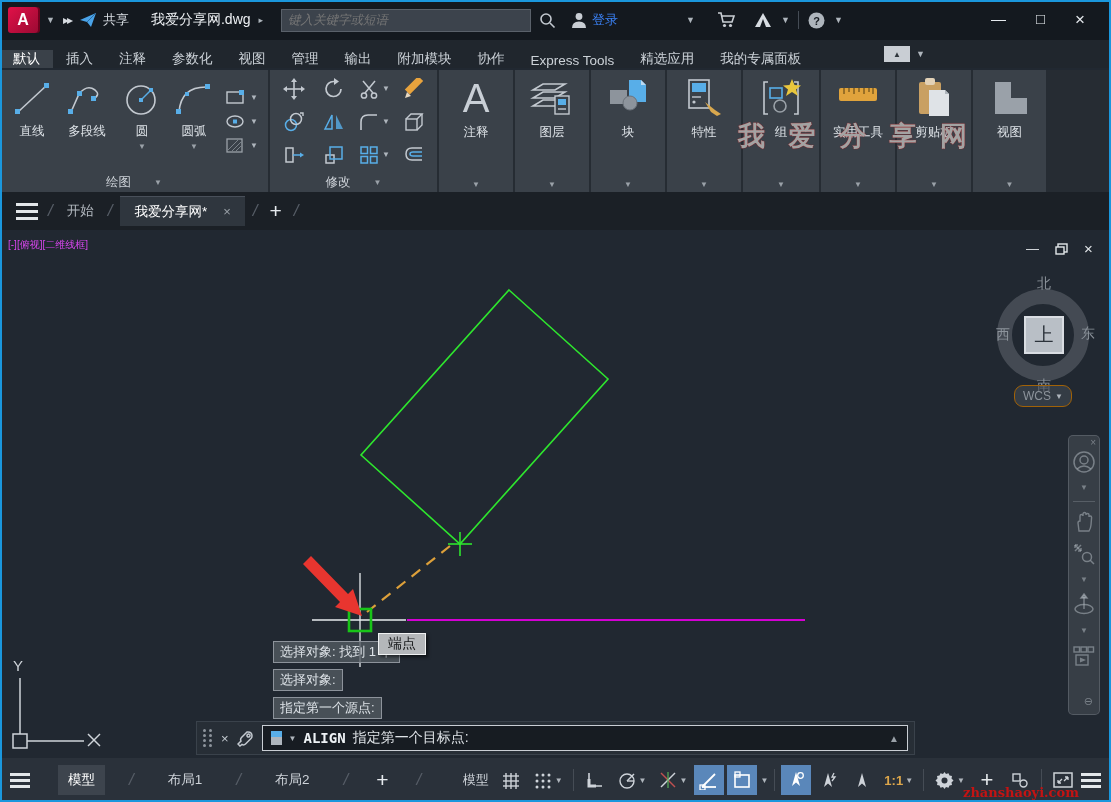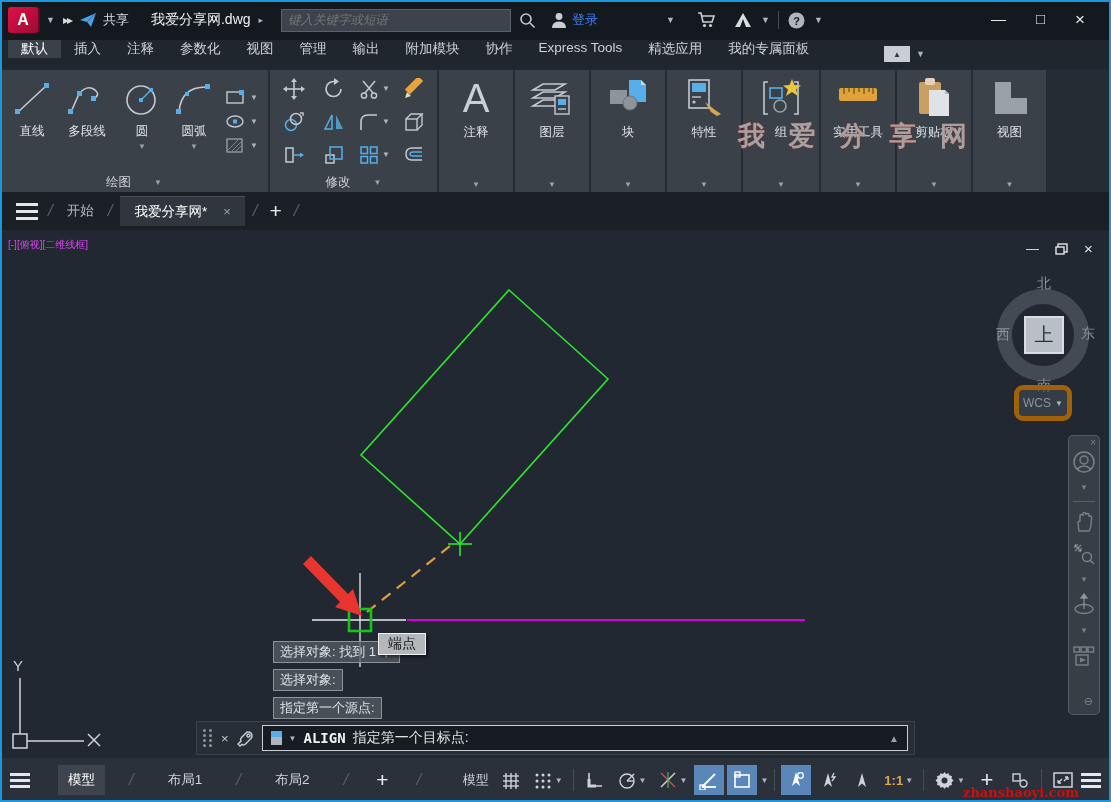--- a/index.html
+++ b/index.html
@@ -8,30 +8,30 @@
   svg{display:block}
   .winborder{position:absolute;inset:0;border:2px solid #1a97dd;pointer-events:none;z-index:120}
 
   
   .titlebar{position:absolute;left:0;top:0;width:1111px;height:40px;background:#14191f;display:flex;align-items:center;padding:0 8px;gap:8px}
   .alogo{width:30px;height:26px;background:linear-gradient(135deg,#e11148,#9b0a33);border-radius:3px;color:#fff;font-weight:bold;font-size:16px;display:flex;align-items:center;justify-content:center;box-shadow:2px 0 0 #70001e}
   .tb-dd{color:#aeb5bc;font-size:9px}
   .chev{color:#d7dce1;font-size:12px;letter-spacing:-2px}
   .share{display:flex;align-items:center;gap:6px;color:#d7dce1}
   .fname{color:#eef1f4;font-size:14px;margin-left:14px}
-  .searchbox{margin-left:10px;width:230px;height:23px;background:#3c434c;border:1px solid #5a616a;display:flex;align-items:center;padding:0 6px}
+  .searchbox{margin-left:10px;width:250px;height:23px;background:#3c434c;border:1px solid #5a616a;display:flex;align-items:center;padding:0 6px}
   .searchbox input{flex:1;background:transparent;border:0;outline:none;color:#b9bfc7;font-style:italic;font-size:12.5px;font-family:inherit}
   .tbtxt{color:#3b82f6}
   .tbi{display:flex;align-items:center;gap:4px}
   .vsep{width:1px;height:18px;background:#454c55}
   .winbtns{margin-left:auto;display:flex;gap:30px;color:#e6eaee;font-size:15px;padding-right:18px}
   .winbtns span{cursor:default}
 
   
-  .rtabs{position:absolute;left:0;top:40px;width:1111px;height:28px;background:#20262d;display:flex;align-items:flex-start;padding-left:8px;font-size:13.5px}
+  .rtabs{position:absolute;left:0;top:40px;width:1111px;height:28px;background:#20262d;display:flex;align-items:flex-end;padding-left:0;font-size:13.5px}
   .rtab{display:flex;align-items:center;padding:0 13px;color:#ccd2d8}
   .rtab.active{background:#3a4149;color:#fff}
   .rib-collapse{position:absolute;left:884px;top:6px;display:flex;align-items:center;gap:6px}
   .rib-collapse .box{width:26px;height:16px;background:#c9ced4;display:flex;align-items:center;justify-content:center;color:#30363d;font-size:8px}
   .rib-collapse .dd{color:#aeb5bc;font-size:9px}
 
   
   .ribbon{position:absolute;left:0;top:70px;width:1111px;height:122px;background:#262c33;display:flex;gap:2px}
   .panel{background:#3a4149;height:122px;display:flex;flex-direction:column}
   .prow{flex:1;display:flex}
@@ -71,21 +71,21 @@
   .vpctrl{position:absolute;left:1026px;top:10px;display:flex;gap:16px;color:#e3e7ea;align-items:center}
   .chip{background:rgba(83,90,98,.8);border:1px solid #8d939b;color:#dde2e7;font-size:13px;padding:1px 6px;white-space:nowrap}
   .chips{position:absolute;left:273px;top:411px;display:flex;flex-direction:column;align-items:flex-start;gap:6px}
   .tip{position:absolute;left:378px;top:403px;background:#b4b7ba;border:1px solid #f0f2f3;color:#17191b;font-size:14px;padding:1px 9px;box-shadow:2px 2px 3px rgba(0,0,0,.55);z-index:20}
 
   
   .vcube{position:absolute;left:993px;top:45px;width:102px;height:120px}
   .ring{position:absolute;left:4px;top:14px;width:92px;height:92px;border-radius:50%;border:15px solid rgba(125,132,140,.38)}
   .cface{position:absolute;left:31px;top:41px;width:40px;height:38px;background:#b9bfc6;border:2px solid #d9dde2;color:#2c333b;font-size:19px;display:flex;align-items:center;justify-content:center}
   .cdir{position:absolute;color:#8c939b;font-size:14px}
-  .wcs{position:absolute;left:1014px;top:155px;width:58px;height:36px;border:5px solid #a16207;border-radius:9px;background:rgba(70,77,85,.55);color:#8c939b;font-size:12px;display:flex;align-items:center;justify-content:center;gap:4px}
+  .wcs{position:absolute;left:1014px;top:155px;width:58px;height:22px;border:1px solid #a16207;border-radius:9px;background:rgba(70,77,85,.55);color:#8c939b;font-size:12px;display:flex;align-items:center;justify-content:center;gap:4px}
 
   
   .navbar{position:absolute;left:1068px;top:205px;width:32px;height:280px;background:rgba(86,93,101,.42);border:1px solid rgba(140,147,155,.35);border-radius:5px;display:flex;flex-direction:column;align-items:center;padding:14px 0 6px;gap:9px;color:rgba(175,182,190,.55)}
   .navbar .nx{position:absolute;right:3px;top:1px;font-size:10px}
   .navbar .nd{font-size:8px}
   .navbar .ndiv{width:22px;height:1px;background:rgba(150,156,164,.35)}
   .navbar .nminus{margin-top:auto;font-size:11px;align-self:flex-end;padding-right:6px}
 
   
   .cmdbar{position:absolute;left:196px;top:721px;width:719px;height:34px;background:#272e36;border:1px solid #3a424b;display:flex;align-items:center;padding:0 6px;gap:8px;z-index:30}

